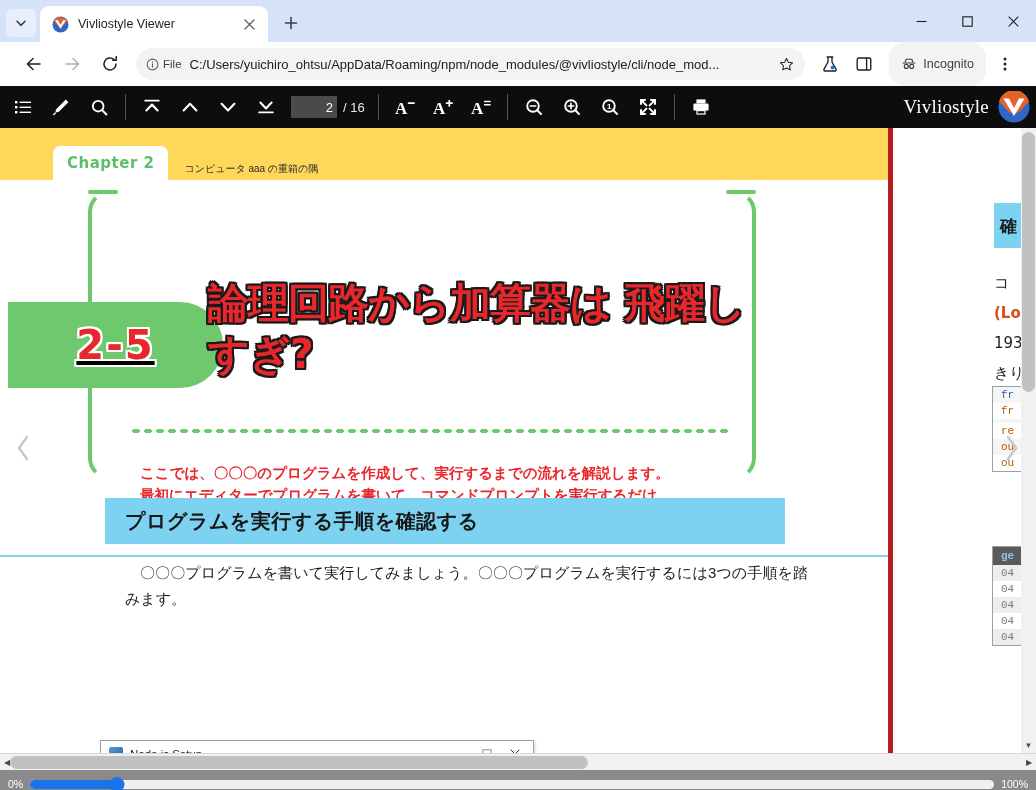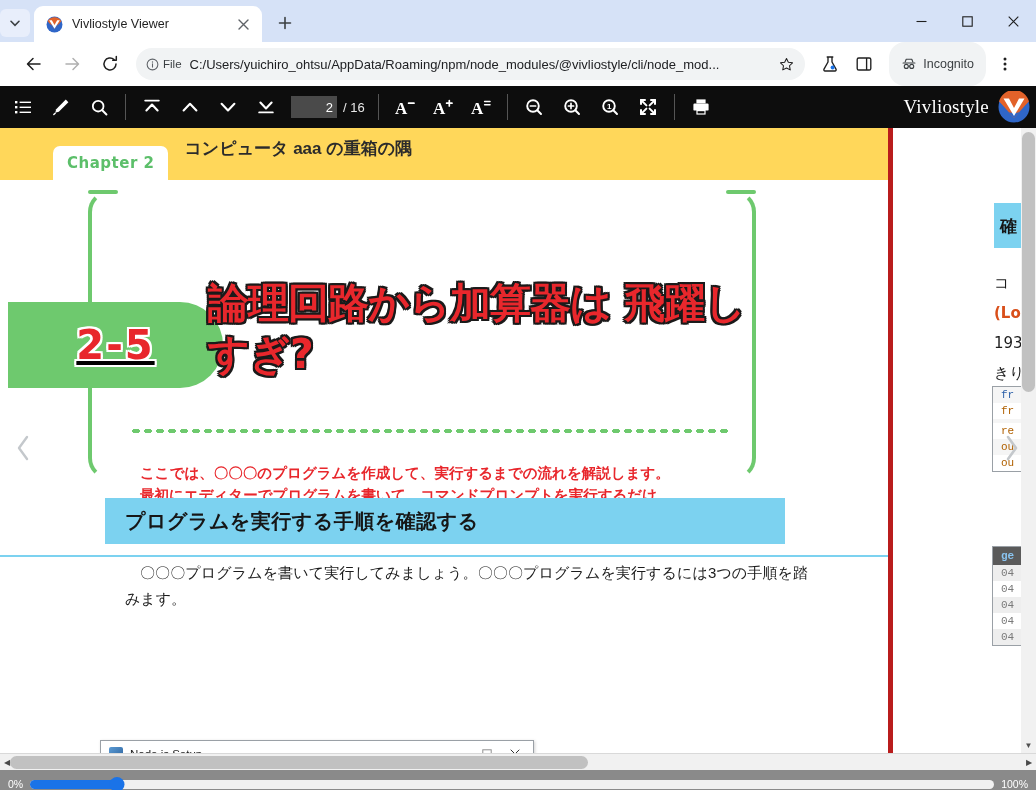--- a/index.html
+++ b/index.html
@@ -8,21 +8,21 @@
     font-family: "Liberation Sans", "DejaVu Sans", sans-serif;
     background: #ffffff;
     overflow: hidden;
   }
 
   
   #browser { width: 1036px; height: 790px; position: relative; background: #d6e2f7; }
 
   .tabstrip {
     height: 42px; background: #d6e2f7;
-    display: flex; align-items: flex-end; position: relative;
+    display: flex; align-items: flex-end; padding-left: 6px; position: relative;
   }
   .tab-list-btn {
     width: 30px; height: 28px; margin-bottom: 5px; border-radius: 6px;
     background: #e8eefb; display: flex; align-items: center; justify-content: center;
     cursor: pointer;
   }
   .tab {
     height: 36px; width: 228px; background: #ffffff;
     border-radius: 9px 9px 0 0; display: flex; align-items: center;
     padding: 0 8px 0 12px; margin-left: 4px; position: relative; cursor: pointer;
@@ -132,22 +132,22 @@
   }
   .chapter-tab {
     background: #ffffff; border-radius: 7px 7px 0 0; height: 34px;
     margin-left: 53px; display: flex; align-items: center; padding: 0 14px;
   }
   .chapter-label {
     font-family: "DejaVu Sans", sans-serif; font-weight: bold;
     font-size: 15px; color: #5cbf6a; letter-spacing: .5px;
   }
   .chapter-sub {
-    font-size: 17px; color: #2b2b2b; margin-left: 16px; padding-bottom: 20px;
-    font-weight: 700;
+    font-size: 10px; color: #2b2b2b; margin-left: 16px; padding-bottom: 4px;
+    font-weight: 400;
   }
 
   .pg-body { position: relative; padding: 0; }
 
   
   .bracket {
     position: absolute; border: 4px solid #6ec96e; width: 668px; height: 290px;
     left: 88px; top: 10px; border-radius: 22px;
     border-top-color: transparent; border-bottom-color: transparent;
     border-left-width: 4px; border-right-width: 4px;

